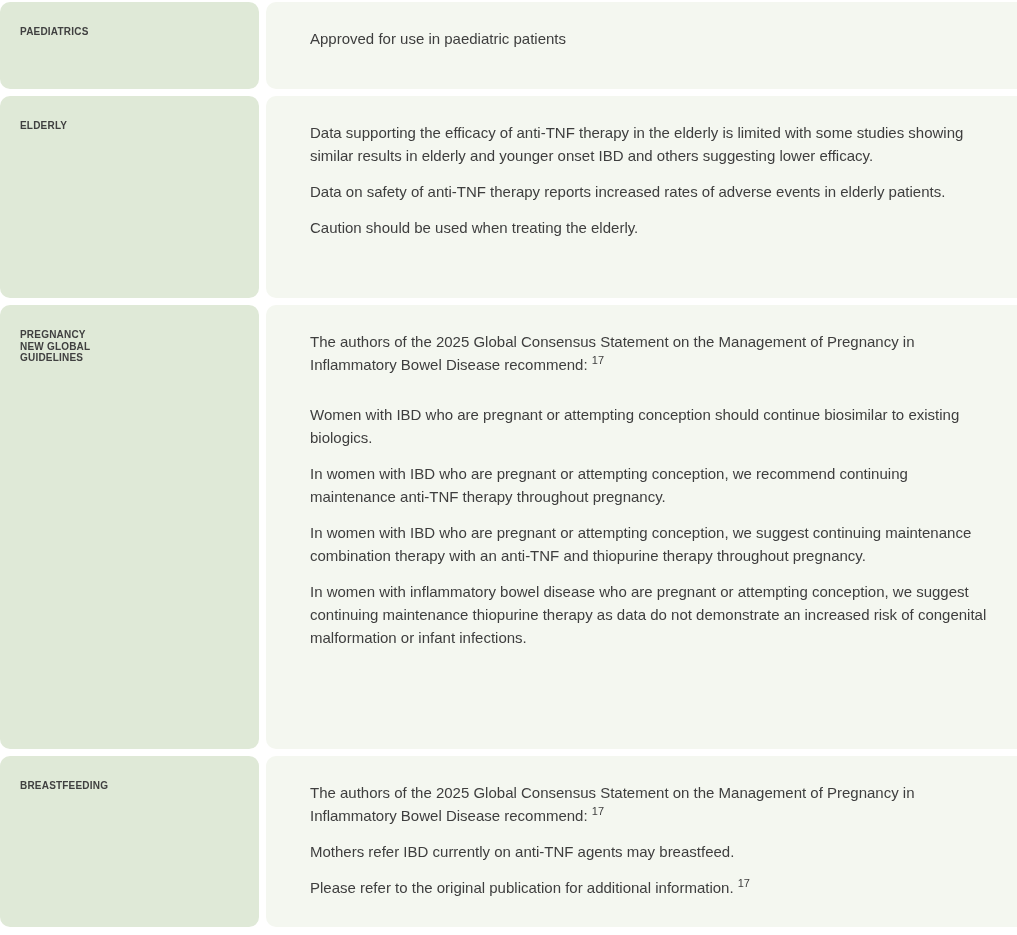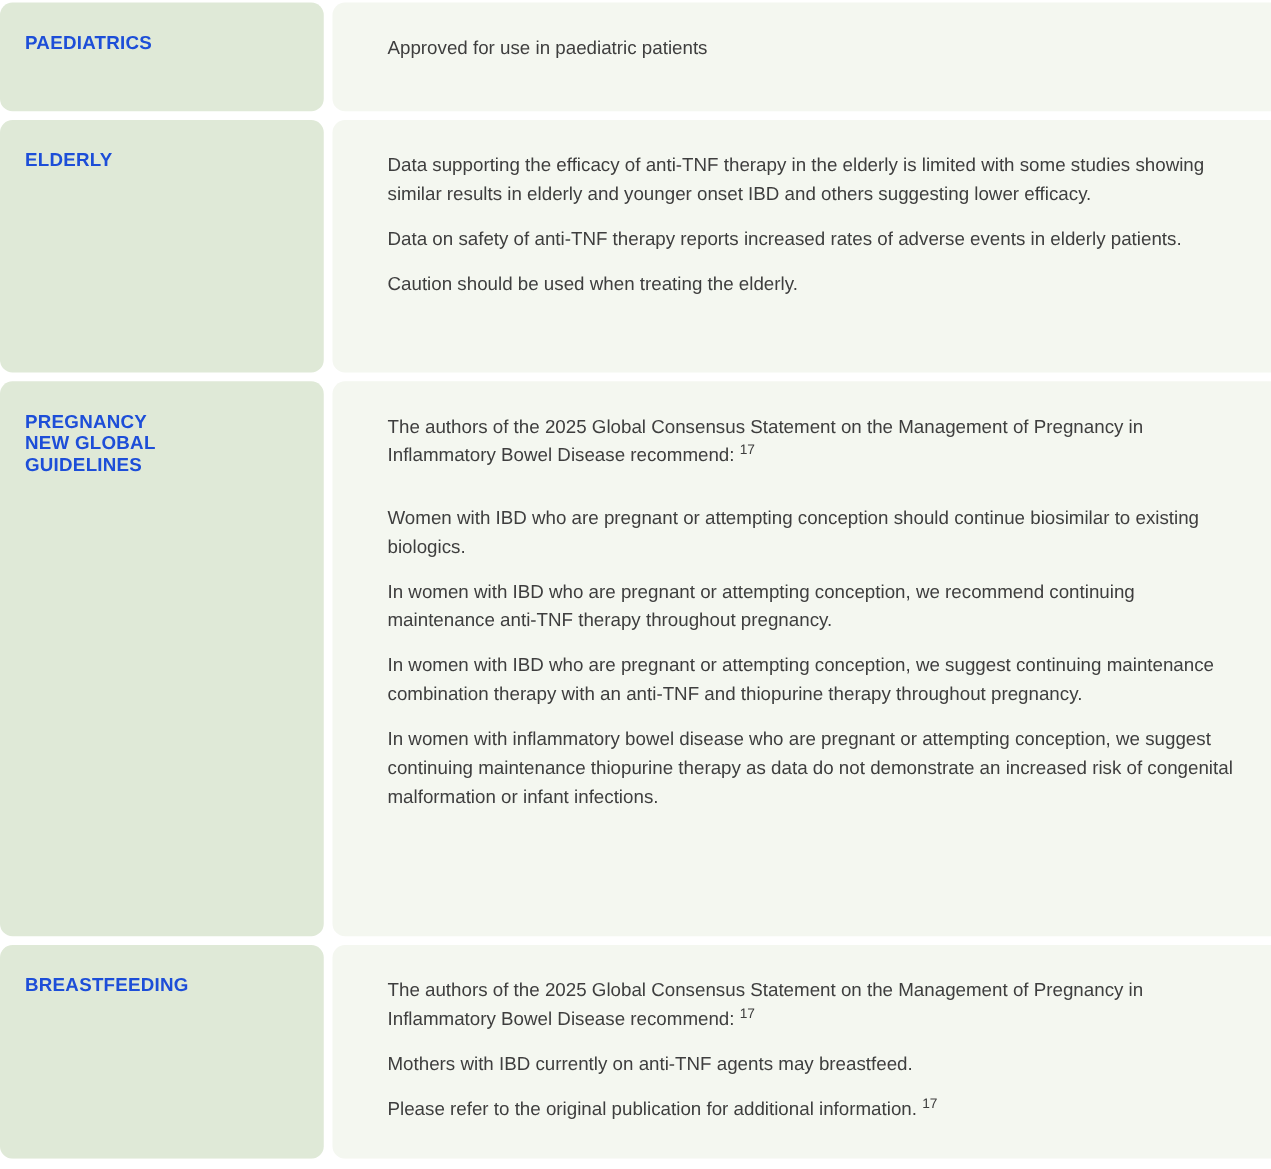--- a/index.html
+++ b/index.html
@@ -23,23 +23,23 @@
   .row-paediatrics   { min-height: 87px; }
   .row-elderly       { min-height: 202px; border-radius: 26px; }
   .row-pregnancy     { min-height: 444px; }
   .row-breastfeeding { min-height: 171px; }
   .label-cell {
     background: #dfe9d7;
     border-radius: 10px;
     padding: 24px 14px 20px 20px;
   }
   .label-text {
-    font-size: 15px;
+    font-size: 10px;
     font-weight: bold;
-    color: #1d4ed8;
+    color: #404040;
     line-height: 1.15;
     letter-spacing: 0.2px;
     white-space: pre-line;
   }
   .content-cell {
     background: #f4f7f0;
     border-radius: 10px 0 0 10px;
     padding: 25px 28px 20px 44px;
   }
   .para {
@@ -94,18 +94,18 @@
       <p class="para"><span>In women with inflammatory bowel disease who are pregnant or attempting conception, we suggest continuing maintenance thiopurine therapy as data do not demonstrate an increased risk of congenital malformation or infant infections.</span></p>
     </div>
   </div>
 
   <div class="info-row row-breastfeeding">
     <div class="label-cell">
       <div class="label-text">BREASTFEEDING</div>
     </div>
     <div class="content-cell">
       <p class="para"><span>The authors of the 2025 Global Consensus Statement on the Management of Pregnancy in Inflammatory Bowel Disease recommend: </span><sup class="ref">17</sup></p>
-      <p class="para"><span>Mothers with IBD currently on anti-TNF agents may breastfeed.</span></p>
+      <p class="para"><span>Mothers refer IBD currently on anti-TNF agents may breastfeed.</span></p>
       <p class="para"><span>Please refer to the original publication for additional information. </span><sup class="ref">17</sup></p>
     </div>
   </div>
 
 </div>
 
 </body></html>

